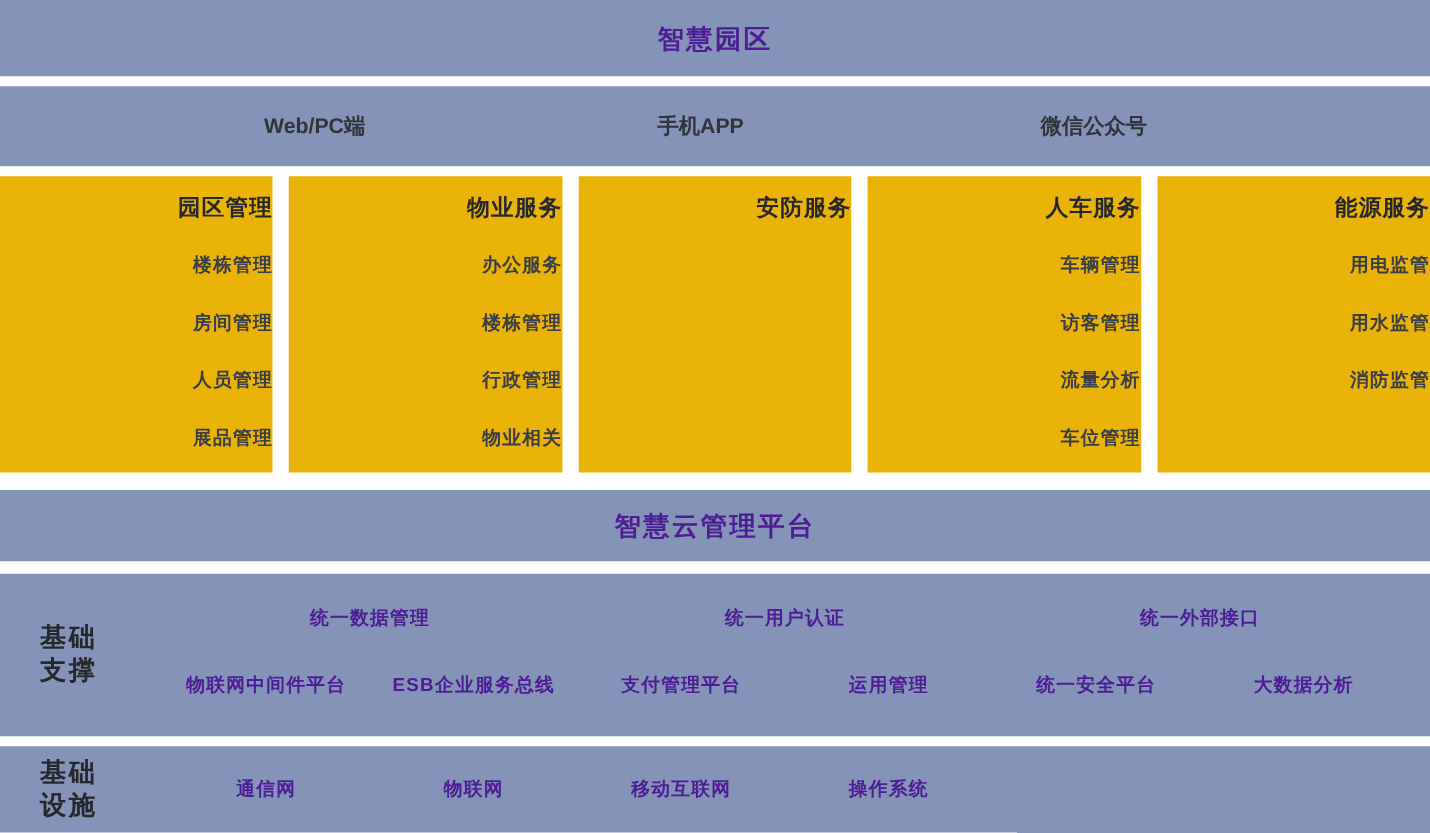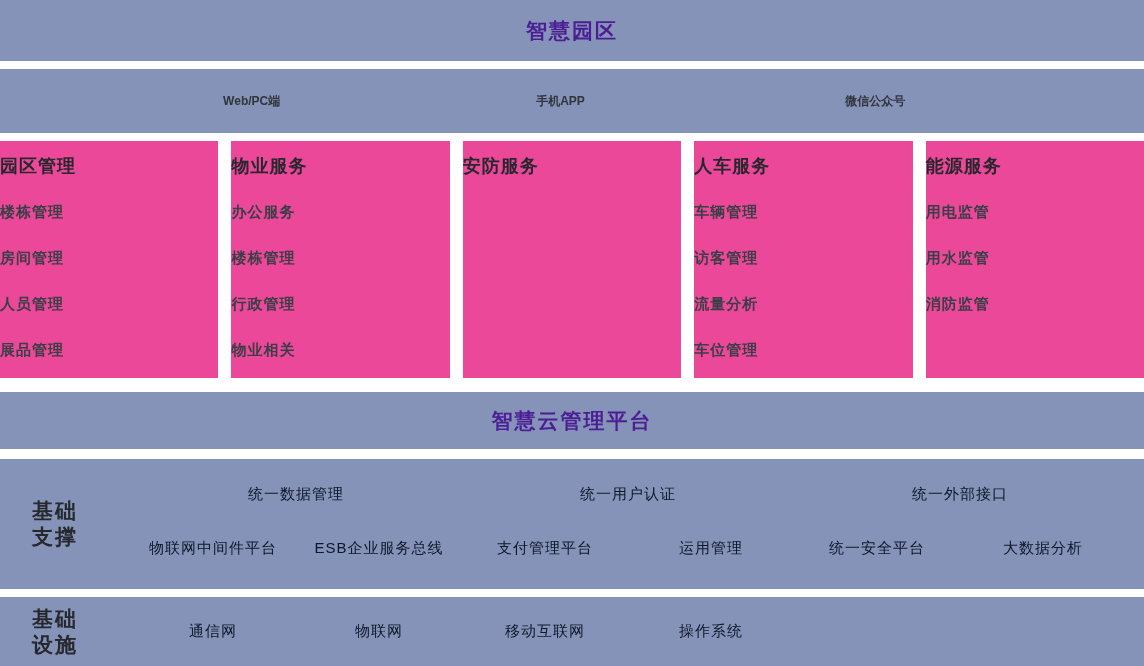--- a/index.html
+++ b/index.html
@@ -26,34 +26,34 @@
   .big-title {
     font-size: 21px;
     font-weight: bold;
     color: #4c1d95;
     letter-spacing: 2px;
   }
   .terminal-label {
     position: absolute;
     top: 50%;
     transform: translate(-50%, -50%);
-    font-size: 12px;
+    font-size: 17px;
     font-weight: bold;
     color: #31343b;
   }
   .t1 { left: 22%; }
   .t2 { left: 49%; }
   .t3 { left: 76.5%; }
 
   .svc-col {
     flex: 1;
-    background: #ec4899;
+    background: #eab308;
     display: flex;
     flex-direction: column;
-    align-items: flex-start;
+    align-items: flex-end;
   }
   .svc-header {
     margin-top: 12px;
     height: 26px;
     display: flex;
     align-items: center;
     font-size: 18px;
     font-weight: bold;
     color: #26282e;
     letter-spacing: 1px;
@@ -95,22 +95,22 @@
   .grid6 {
     display: grid;
     grid-template-columns: repeat(6, 1fr);
     align-items: center;
   }
   .row1 { height: 46px; margin-top: -6px; }
   .row2 { height: 46px; margin-top: 8px; }
   .cell {
     text-align: center;
     font-size: 15px;
-    font-weight: normal;
-    color: #0f172a;
+    font-weight: bold;
+    color: #4c1d95;
     letter-spacing: 1px;
   }
   .span2 { grid-column: span 2; }
   .infra-rows {
     position: absolute;
     left: 130px;
     top: 0;
     width: 996px;
     height: 100%;
   }

